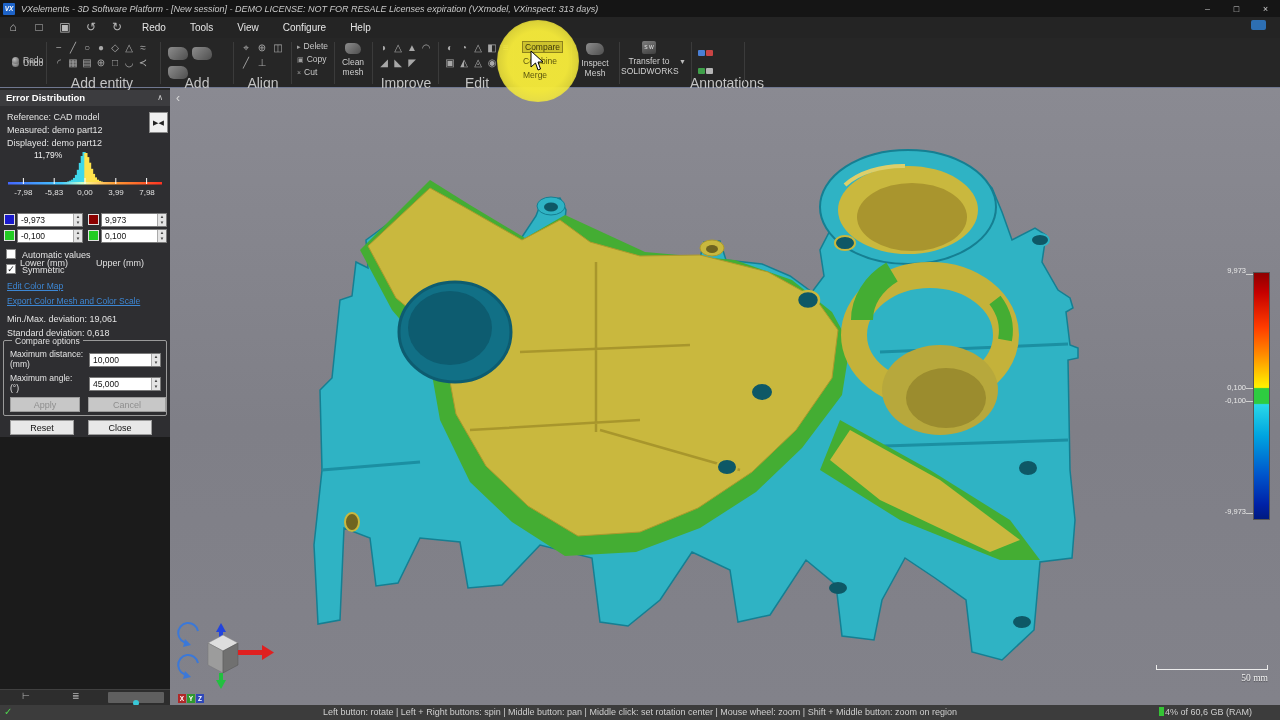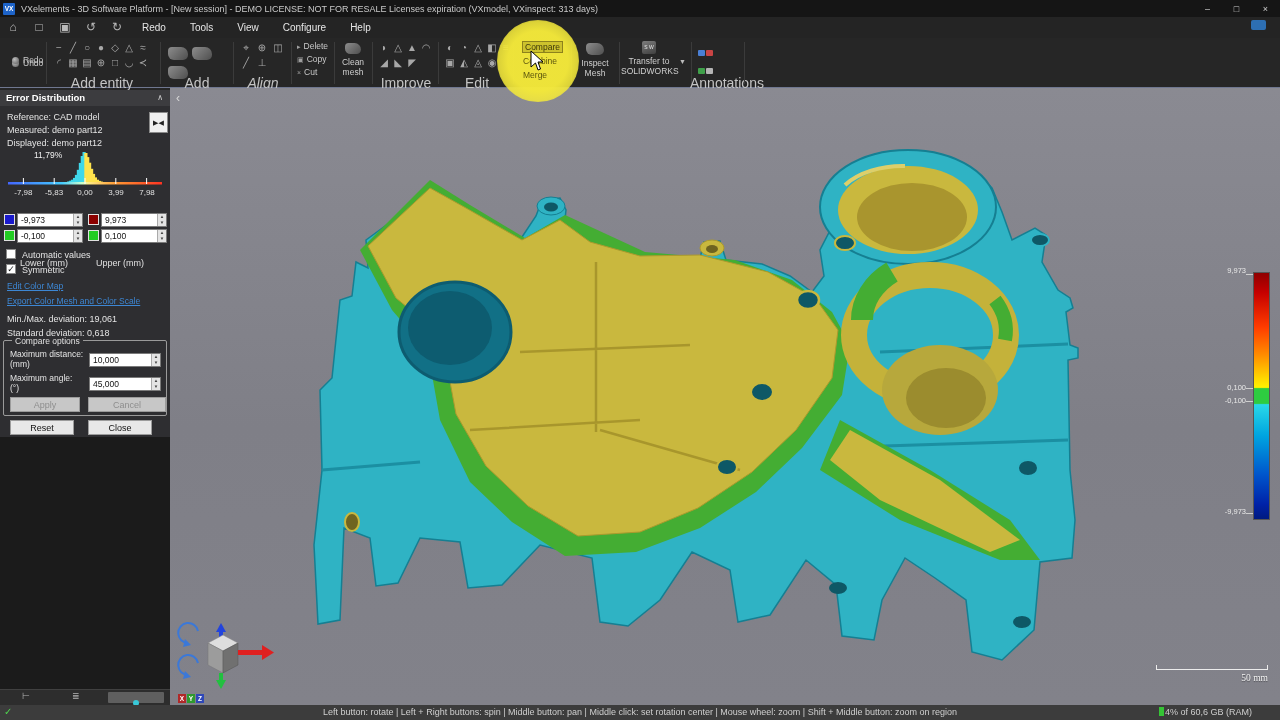--- a/index.html
+++ b/index.html
@@ -1,21 +1,21 @@
 <!DOCTYPE html>
 <html style="--dev-cyan: #2fb3c4; --dev-yellow: #c9b83e; --dev-green: #44ad33; --spotlight-yellow: #f4e93a; --link-blue: #3d87d4; --hist-cyan: #3fd8ea; --hist-yellow: #ffe34d;"><head>
 <meta charset="utf-8">
 <style>
   * { margin:0; padding:0; box-sizing:border-box; }
   html,body { width:1280px; height:720px; overflow:hidden; }
   body { position:relative; font-family:"Liberation Sans",sans-serif; background:#262626; color:#d8d8d8; }
   .abs { position:absolute; }
 
   
-  .titlebar { left:0; top:0; width:1280px; height:17px; background:#151515; display:flex; align-items:center; font-size:9px; color:#c9c9c9; }
+  .titlebar { left:0; top:0; width:1280px; height:17px; background:#151515; display:flex; align-items:center; font-size:9px; color:#c9c9c9;font-style:italic; }
   .vx-logo { width:12px; height:12px; margin:0 6px 0 3px; background:#1d63c8; color:#fff; font-size:6.5px; font-weight:bold; display:flex; align-items:center; justify-content:center; border-radius:1px; }
   .title-text { white-space:nowrap; }
   .win-btns { margin-left:auto; display:flex; height:17px; }
   .win-btn { width:29px; height:17px; display:flex; align-items:center; justify-content:center; font-size:9px; color:#cfcfcf; }
 
   
   .menurow { left:0; top:17px; width:1280px; height:21px; background:#242424; display:flex; align-items:center; }
   .qa-icon { width:26px; text-align:center; color:#b9b9b9; font-size:12px; line-height:21px; }
   .menu-item { padding:0 12px; font-size:10px; color:#e6e6e6; line-height:21px; }
   .chat-icon { position:absolute; right:14px; top:3px; width:15px; height:10px; background:#2d6fb3; border-radius:2px; }
@@ -150,21 +150,21 @@
   <div class="tb-sep" style="left:233px;"></div>
 
   <div class="icon-grid" style="left:238px; top:2px; grid-template-columns:repeat(3,16px);">
     <span>⌖</span>
       <span>⊕</span>
       <span>◫</span>
     <span>╱</span>
       <span>⊥</span>
       <span></span>
   </div>
-  <div class="tb-label" style="left:238px; width:50px;font-style:italic;">Align</div>
+  <div class="tb-label" style="left:238px; width:50px;">Align</div>
   <div class="tb-sep" style="left:291px;"></div>
 
   <div class="stack-item" style="left:297px; top:3px;"><span class="mini">▸</span><span>Delete</span></div>
   <div class="stack-item" style="left:297px; top:16px;"><span class="mini">▣</span><span>Copy</span></div>
   <div class="stack-item" style="left:297px; top:29px;"><span class="mini">×</span><span>Cut</span></div>
   <div class="tb-sep" style="left:334px;"></div>
 
   <div class="bigbtn" style="left:336px; top:4px; width:34px;">
     <span class="blob" style="width:16px;height:11px;"></span>
     <div>Clean mesh</div>

